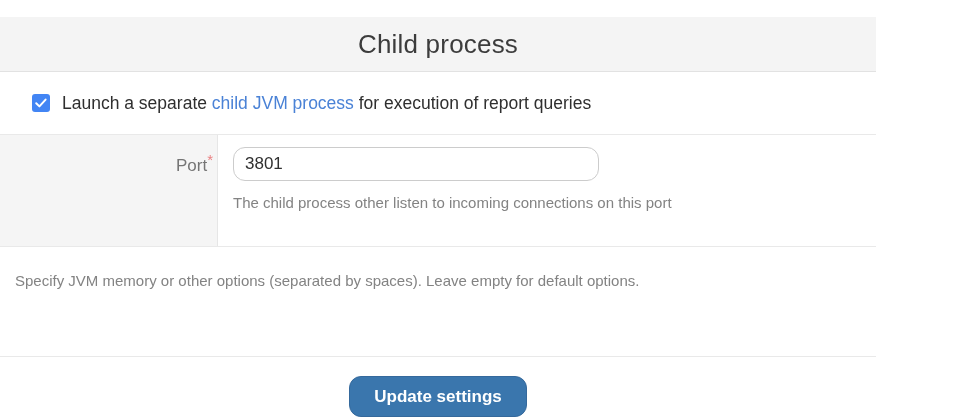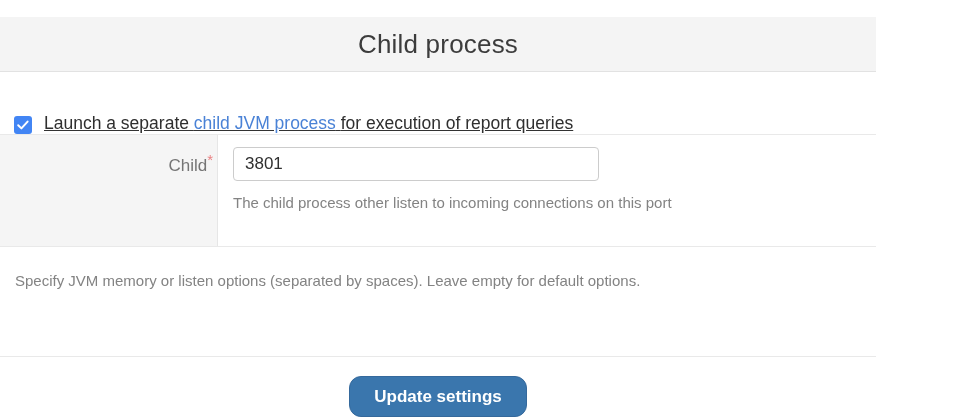--- a/index.html
+++ b/index.html
@@ -41,24 +41,23 @@
     letter-spacing: 0.2px;
     line-height: 1;
   }
 
   
   .checkbox-row {
     height: 63px;
     background: #ffffff;
     border-bottom: 1px solid #e9e9e9;
     display: flex;
-    align-items: flex-end;
-    padding-left: 14px;
-    box-sizing: border-box;
-    text-decoration: underline;
+    align-items: center;
+    padding-left: 32px;
+    box-sizing: border-box;
   }
   .cb {
     width: 18px;
     height: 18px;
     border-radius: 3px;
     background: #4285f4;
     position: relative;
     flex: 0 0 auto;
     cursor: pointer;
   }
@@ -118,21 +117,21 @@
     background: #ffffff;
     box-sizing: border-box;
     padding-left: 15px;
     padding-top: 12px;
   }
   .text-input {
     width: 366px;
     height: 34px;
     box-sizing: border-box;
     border: 1px solid #cccccc;
-    border-radius: 4px;
+    border-radius: 12px;
     background: #ffffff;
     padding: 0 11px;
     font-family: "Liberation Sans", sans-serif;
     font-size: 17px;
     color: #2f2f2f;
     outline: none;
   }
   .help-text {
     margin-top: 13px;
     font-size: 15px;
@@ -180,32 +179,32 @@
     <span class="cb-label">
       <span>Launch a separate</span>
       <a href="#">child JVM process</a>
       <span>for execution of report queries</span>
     </span>
   </div>
 
   <div class="form-row r1">
     <div class="label-cell">
       <div class="field-label">
-        <span>Child</span><span class="req-star">*</span>
+        <span>Port</span><span class="req-star">*</span>
       </div>
     </div>
     <div class="field-cell">
       <input class="text-input" type="text" value="3801" style="">
       <div class="help-text">The child process other listen to incoming connections on this port</div>
     </div>
   </div>
 
   <div class="form-row r2">
     <div class="field-cell">
-      <div class="help-text">Specify JVM memory or listen options (separated by spaces). Leave empty for default options.</div>
+      <div class="help-text">Specify JVM memory or other options (separated by spaces). Leave empty for default options.</div>
     </div>
   </div>
 
   <div class="panel-footer">
     <button class="btn-primary">Update settings</button>
   </div>
 
 </div>
 
 </body></html>

